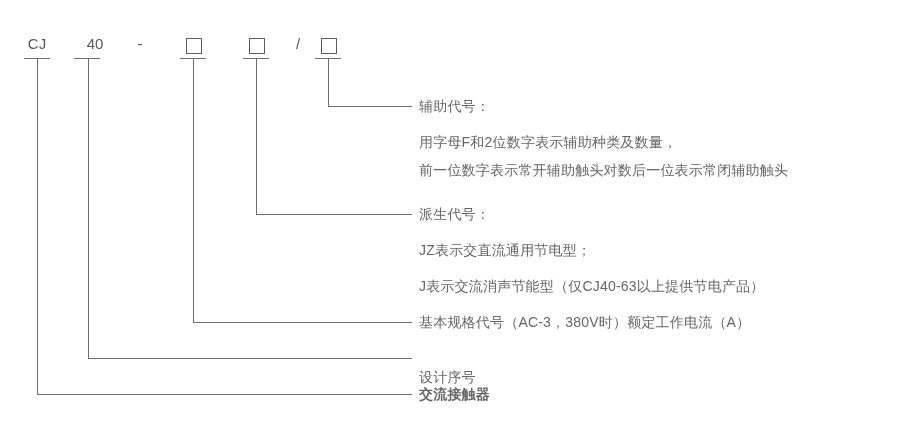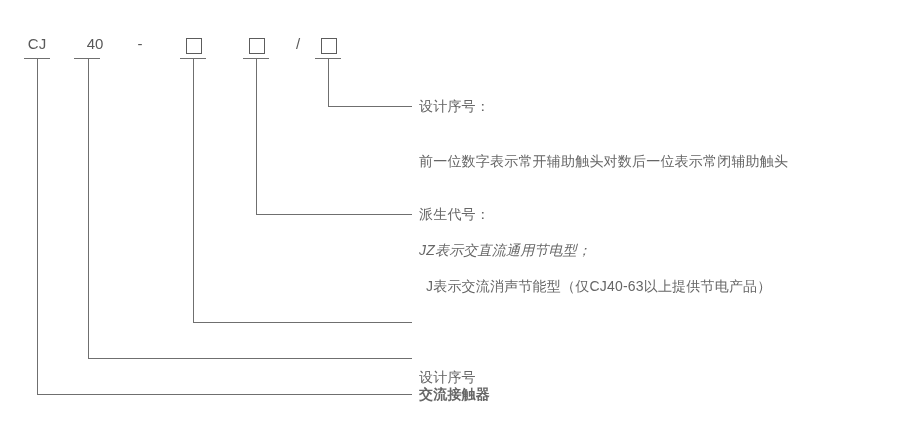--- a/index.html
+++ b/index.html
@@ -86,24 +86,24 @@
   #dl-aux       { left: 328px; height: 48px;  }
 
   #ld-aux       { left: 328px; top: 106px; width: 84px;  }
   #ld-derived   { left: 256px; top: 214px; width: 156px; }
   #ld-spec      { left: 193px; top: 322px; width: 219px; }
   #ld-design    { left: 88px;  top: 358px; width: 324px; }
   #ld-contactor { left: 37px;  top: 394px; width: 375px; }
 
   #note-0 { top: 97px;  }
   #note-1 { top: 133px; }
-  #note-2 { top: 152px; }
+  #note-2 { top: 161px; }
   #note-3 { top: 205px; }
-  #note-4 { top: 241px; font-style: italic; }
-  #note-5 { top: 277px; margin-left: 7px; }
+  #note-4 { top: 241px; }
+  #note-5 { top: 277px; }
   #note-6 { top: 313px; }
   #note-7 { top: 368px; }
   #note-8 { top: 385px; font-weight: bold; }
 </style>
 </head>
 <body>
 
 <div class="stage">
 
   <div class="sym" id="sym-cj">CJ</div>
@@ -125,21 +125,23 @@
   <div class="dropline" id="dl-spec"></div>
   <div class="dropline" id="dl-derived"></div>
   <div class="dropline" id="dl-aux"></div>
 
   <div class="leader" id="ld-aux"></div>
   <div class="leader" id="ld-derived"></div>
   <div class="leader" id="ld-spec"></div>
   <div class="leader" id="ld-design"></div>
   <div class="leader" id="ld-contactor"></div>
 
-  <div class="note" id="note-0">设计序号：</div>
+  <div class="note" id="note-0">辅助代号：</div>
+  <div class="note" id="note-1">用字母F和2位数字表示辅助种类及数量，</div>
   <div class="note" id="note-2">前一位数字表示常开辅助触头对数后一位表示常闭辅助触头</div>
   <div class="note" id="note-3">派生代号：</div>
   <div class="note" id="note-4">JZ表示交直流通用节电型；</div>
   <div class="note" id="note-5">J表示交流消声节能型（仅CJ40-63以上提供节电产品）</div>
+  <div class="note" id="note-6">基本规格代号（AC-3，380V时）额定工作电流（A）</div>
   <div class="note" id="note-7">设计序号</div>
   <div class="note" id="note-8">交流接触器</div>
 
 </div>
 
 </body></html>

